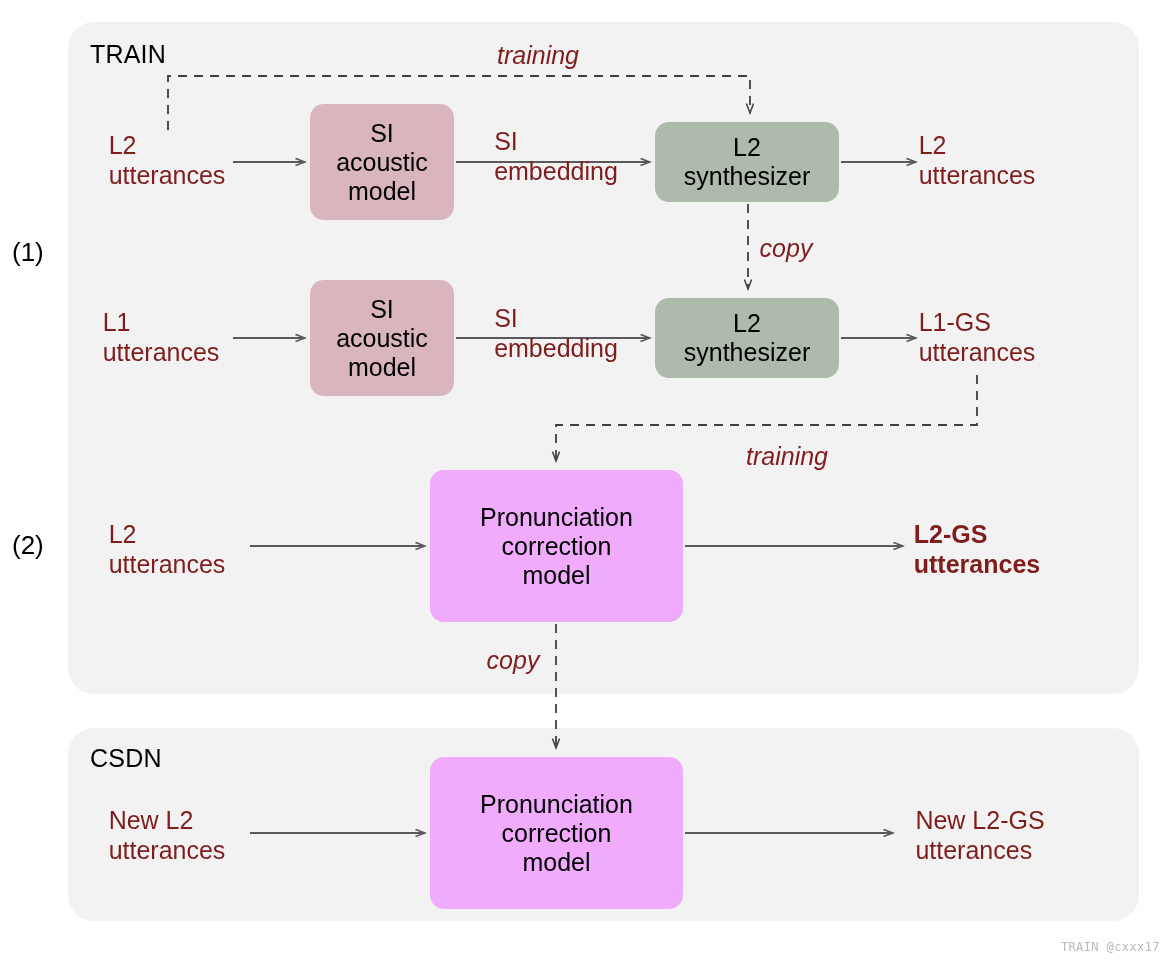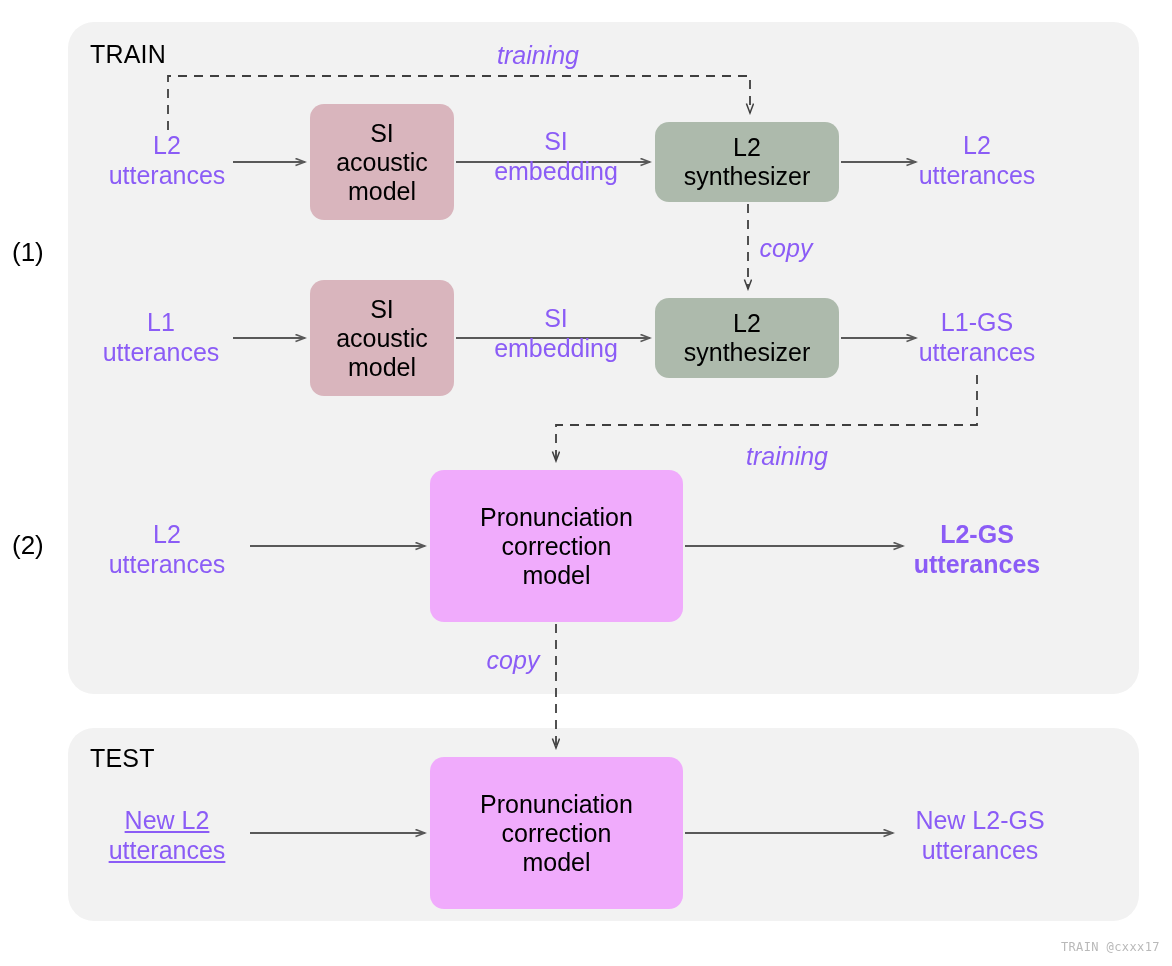--- a/index.html
+++ b/index.html
@@ -69,34 +69,34 @@
   #box-si-acoustic-2 { left: 310px; top: 280px; width: 144px; height: 116px; }
   #box-l2-synth-2    { left: 655px; top: 298px; width: 184px; height:  80px; }
   #box-pcm-train     { left: 430px; top: 470px; width: 253px; height: 152px; }
   #box-pcm-test      { left: 430px; top: 757px; width: 253px; height: 152px; }
 
   
   .tlabel {
     position: absolute;
     font-size: 25px;
     line-height: 1.2;
-    color: #8b5cf6;
-    text-align: center;
+    color: #7f1d1d;
+    text-align: left;
     white-space: nowrap;
     transform: translateX(-50%);
   }
   .tlabel.ital { font-style: italic; }
 
   #lbl-in-l2-1     { left: 167px; top: 130px; }
   #lbl-out-l2-1    { left: 977px; top: 130px; }
   #lbl-in-l1       { left: 161px; top: 307px; }
   #lbl-out-l1gs    { left: 977px; top: 307px; }
   #lbl-in-l2-2     { left: 167px; top: 519px; }
   #lbl-out-l2gs    { left: 977px; top: 519px; font-weight: bold; }
-  #lbl-in-newl2    { left: 167px; top: 805px; text-decoration: underline; }
+  #lbl-in-newl2    { left: 167px; top: 805px; }
   #lbl-out-newl2gs { left: 980px; top: 805px; }
 
   #lbl-si-emb-1 { left: 556px; top: 126px; }
   #lbl-si-emb-2 { left: 556px; top: 303px; }
 
   #lbl-training-1 { left: 538px; top: 40px; }
   #lbl-training-2 { left: 787px; top: 441px; }
   #lbl-copy-1     { left: 786px; top: 233px; }
   #lbl-copy-2     { left: 513px; top: 645px; }
 
@@ -158,21 +158,21 @@
     <path d="M168,130 L168,76 L750,76 L750,113" fill="none" stroke="#3f3f3f" stroke-width="1.8" stroke-dasharray="9,7" marker-end="url(#ahd)"></path>
 
     <path d="M748,204 L748,289" fill="none" stroke="#3f3f3f" stroke-width="1.8" stroke-dasharray="9,7" marker-end="url(#ahd)"></path>
 
     <path d="M977,375 L977,425 L556,425 L556,461" fill="none" stroke="#3f3f3f" stroke-width="1.8" stroke-dasharray="9,7" marker-end="url(#ahd)"></path>
 
     <path d="M556,624 L556,748" fill="none" stroke="#3f3f3f" stroke-width="1.8" stroke-dasharray="9,7" marker-end="url(#ahd)"></path>
   </svg>
 
   <div class="panel-title" id="title-train">TRAIN</div>
-  <div class="panel-title" id="title-test">TEST</div>
+  <div class="panel-title" id="title-test">CSDN</div>
 
   <div class="stage-marker" id="marker-1">(1)</div>
   <div class="stage-marker" id="marker-2">(2)</div>
 
   <div class="tlabel" id="lbl-in-l2-1">L2<br>utterances</div>
   <div class="box pink" id="box-si-acoustic-1">SI<br>acoustic<br>model</div>
   <div class="tlabel" id="lbl-si-emb-1">SI<br>embedding</div>
   <div class="box green" id="box-l2-synth-1">L2<br>synthesizer</div>
   <div class="tlabel" id="lbl-out-l2-1">L2<br>utterances</div>
   <div class="tlabel ital" id="lbl-training-1">training</div>

